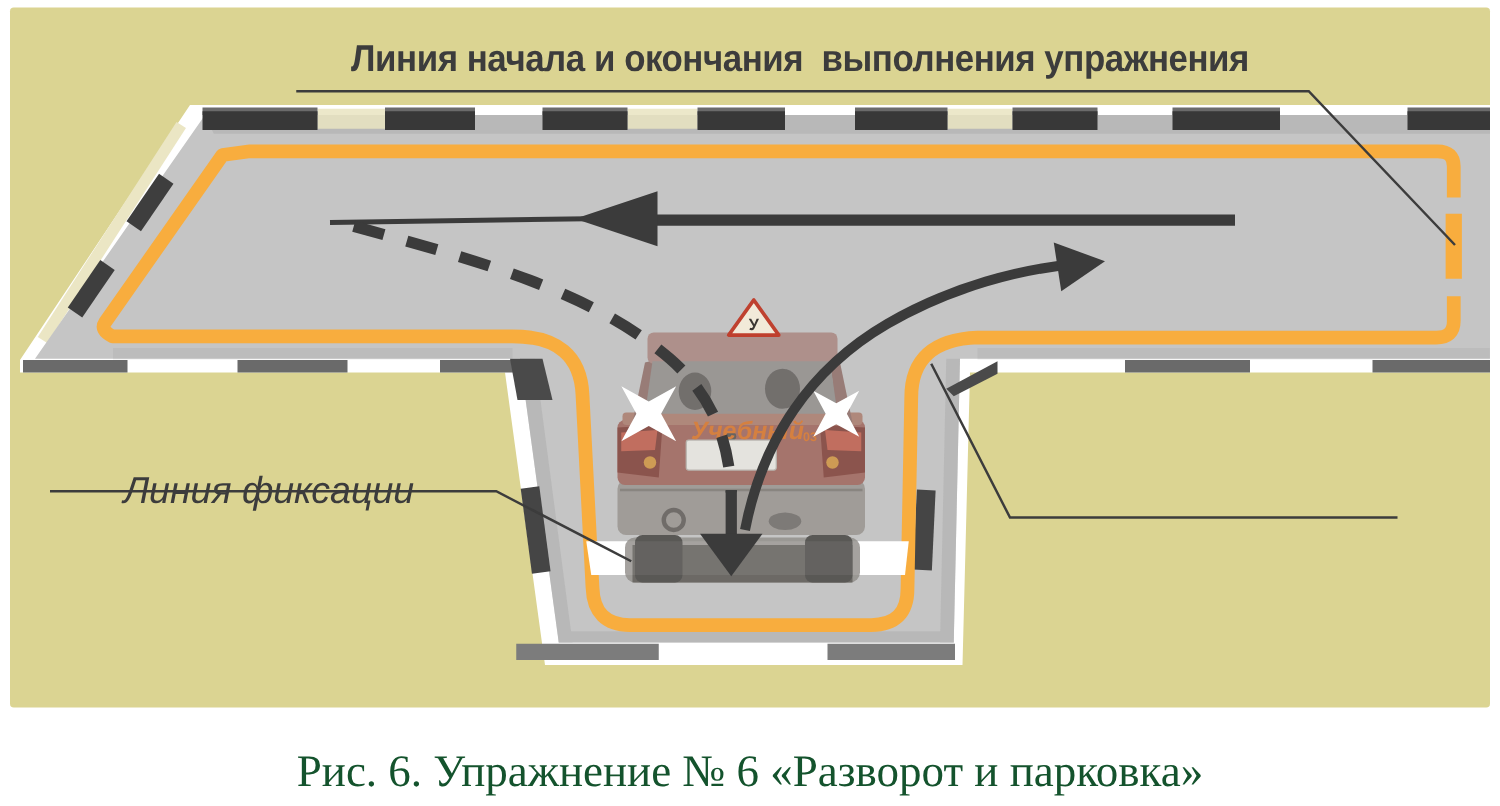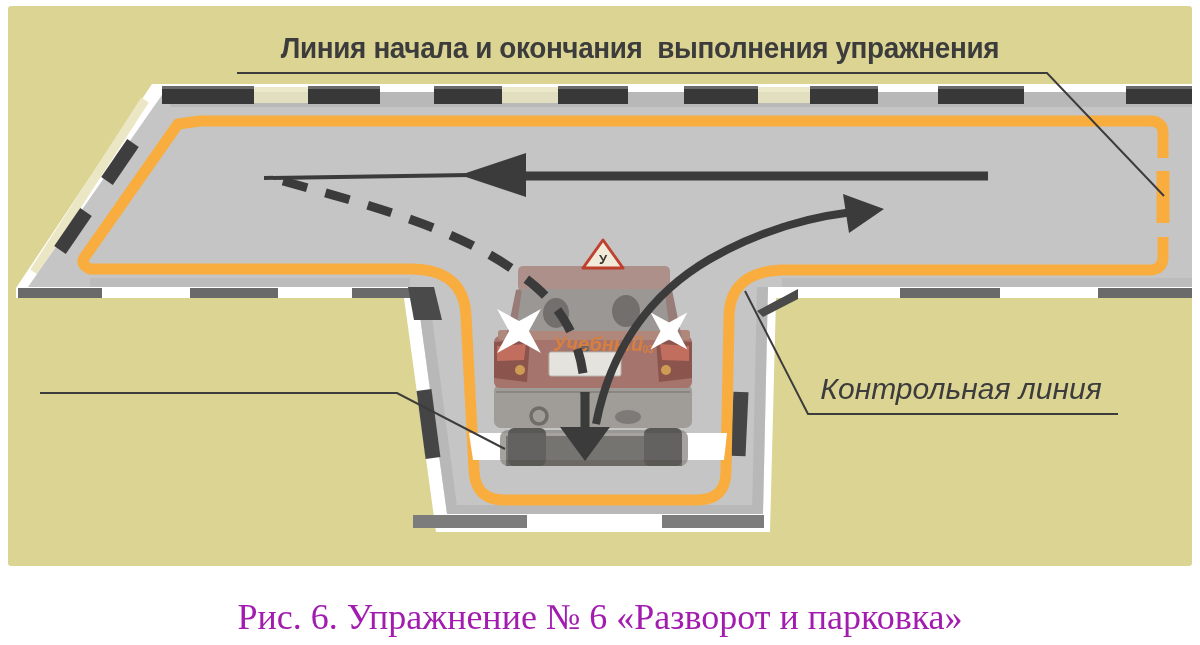--- a/index.html
+++ b/index.html
@@ -7,21 +7,21 @@
          font-family:"Liberation Sans",sans-serif;}
   #scene{position:absolute;left:0;top:0;}
   .lbl{position:absolute;color:#3c3c3c;white-space:pre-wrap;}
   #label-top{left:180px;top:31px;width:920px;text-align:center;
              font-size:30px;font-weight:600;letter-spacing:-0.4px;
              transform:scaleX(.93);transform-origin:50% 50%;}
   #label-fix{left:22px;top:303px;width:386px;text-align:center;
              font-style:italic;font-size:30px;line-height:36px;font-weight:500;}
   #label-ctl{left:790px;top:372px;width:342px;text-align:center;
              font-style:italic;font-size:30px;font-weight:500;}
-  #caption{left:0;top:596px;width:1200px;text-align:center;color:#a21caf;
+  #caption{left:0;top:596px;width:1200px;text-align:center;color:#14532d;
            font-family:"Liberation Serif",serif;font-size:36px;}
 </style>
 </head>
 <body>
 
 <div id="stage">
 
 <svg id="scene" width="1200" height="645" viewBox="0 0 1200 645">
 
   <rect x="8" y="6" width="1184" height="560" rx="3" fill="#dbd492"></rect>
@@ -161,19 +161,19 @@
   <g stroke="#3c3c3c" stroke-width="2" fill="none">
     <path d="M 237,73 H 1047 L 1164,196"></path>
     <path d="M 40,393 H 397 L 505,449"></path>
     <path d="M 745,291 L 808,414 H 1118"></path>
   </g>
 </svg>
 
 <div id="label-top" class="lbl">Линия начала и окончания  выполнения упражнения</div>
 
 <div id="label-fix" class="lbl">
+  <div>Линия фиксации</div>
 </div>
 
-<div id="label-ctl" class="lbl">Контрольная линия</div>
 
 <div id="caption" class="lbl">Рис. 6. Упражнение № 6 «Разворот и парковка»</div>
 
 </div>
 
 </body></html>

